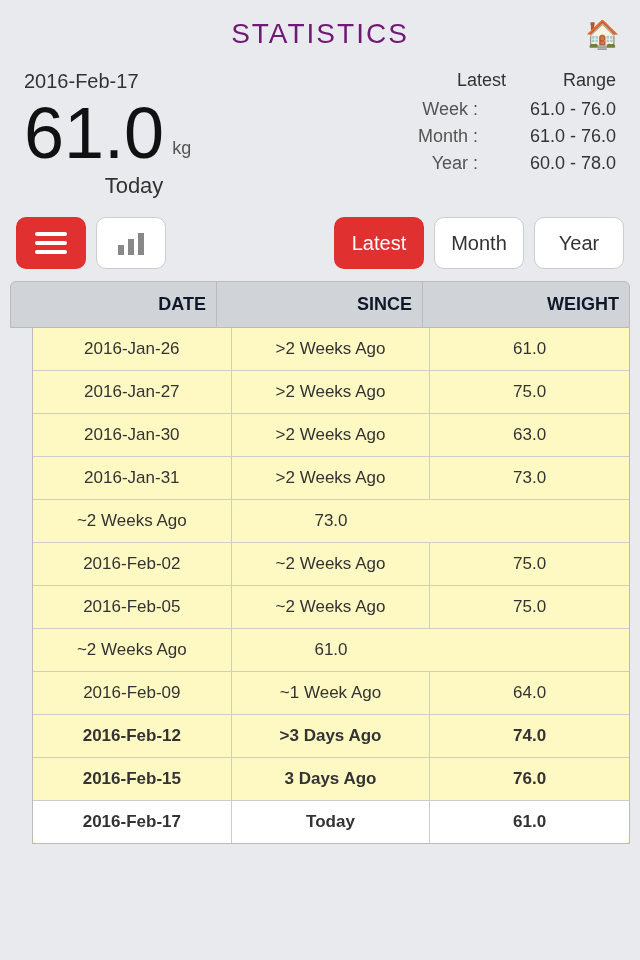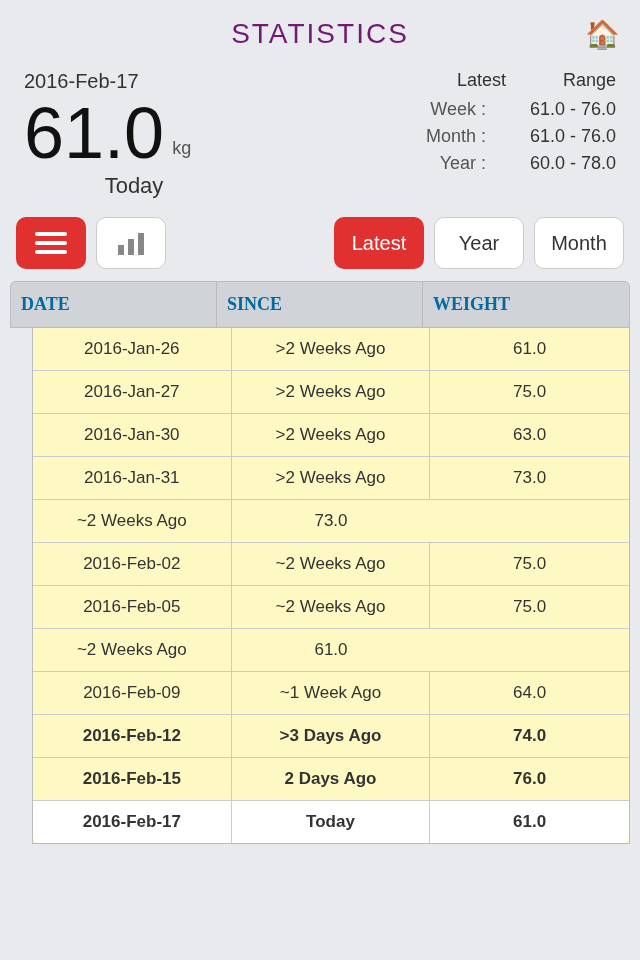--- a/index.html
+++ b/index.html
@@ -88,21 +88,21 @@
     .range-col-label {
       font-size: 18px;
       color: #333;
       min-width: 80px;
       text-align: right;
     }
     .range-row {
       display: flex;
       width: 100%;
       justify-content: flex-end;
-      gap: 30px;
+      gap: 38px;
       margin-bottom: 6px;
     }
     .range-period {
       font-size: 18px;
       color: #555;
       min-width: 80px;
       text-align: right;
     }
     .range-value {
       font-size: 18px;
@@ -166,23 +166,22 @@
       display: grid;
       grid-template-columns: 1fr 1fr 1fr;
       background: #d0d3d8;
       border-radius: 6px 6px 0 0;
       border: 1px solid #bbb;
     }
     .th {
       padding: 12px 10px;
       font-size: 18px;
       font-weight: 600;
-      color: #0369a1;
-      text-align: left;
-      font-family: Liberation Serif, serif;
+      color: #0f172a;
+      text-align: right;
     }
     .th:not(:last-child) {
       border-right: 1px solid #bbb;
     }
 
     .table-body {
       border: 1px solid #bbb;
       border-top: none;
       background: #fef9c3;
       margin-left: 22px;
@@ -261,22 +260,22 @@
   </button>
   <button class="btn-icon btn-chart">
     <svg width="30" height="24" viewBox="0 0 30 24">
       <rect x="2" y="14" width="6" height="10" fill="#888"></rect>
       <rect x="12" y="8" width="6" height="16" fill="#888"></rect>
       <rect x="22" y="2" width="6" height="22" fill="#888"></rect>
     </svg>
   </button>
   <div class="spacer"></div>
   <button class="btn-tab btn-tab-active">Latest</button>
+  <button class="btn-tab">Month</button>
   <button class="btn-tab">Year</button>
-  <button class="btn-tab">Month</button>
 </div>
 
 <div class="table-container">
   <div class="table-header">
     <div class="th">DATE</div>
     <div class="th">SINCE</div>
     <div class="th">WEIGHT</div>
   </div>
   <div class="table-body" id="table-body">
   <div class="table-row">
@@ -322,21 +321,21 @@
         <div class="td">~1 Week Ago</div>
         <div class="td">64.0</div>
       </div>
       <div class="table-row">
         <div class="td bold">2016-Feb-12</div>
         <div class="td bold">&gt;3 Days Ago</div>
         <div class="td bold">74.0</div>
       </div>
       <div class="table-row">
         <div class="td bold">2016-Feb-15</div>
-        <div class="td bold">2 Days Ago</div>
+        <div class="td bold">3 Days Ago</div>
         <div class="td bold">76.0</div>
       </div>
       <div class="table-row highlight">
         <div class="td bold">2016-Feb-17</div>
         <div class="td bold">Today</div>
         <div class="td bold">61.0</div>
       </div>
     </div>
 </div>
 

